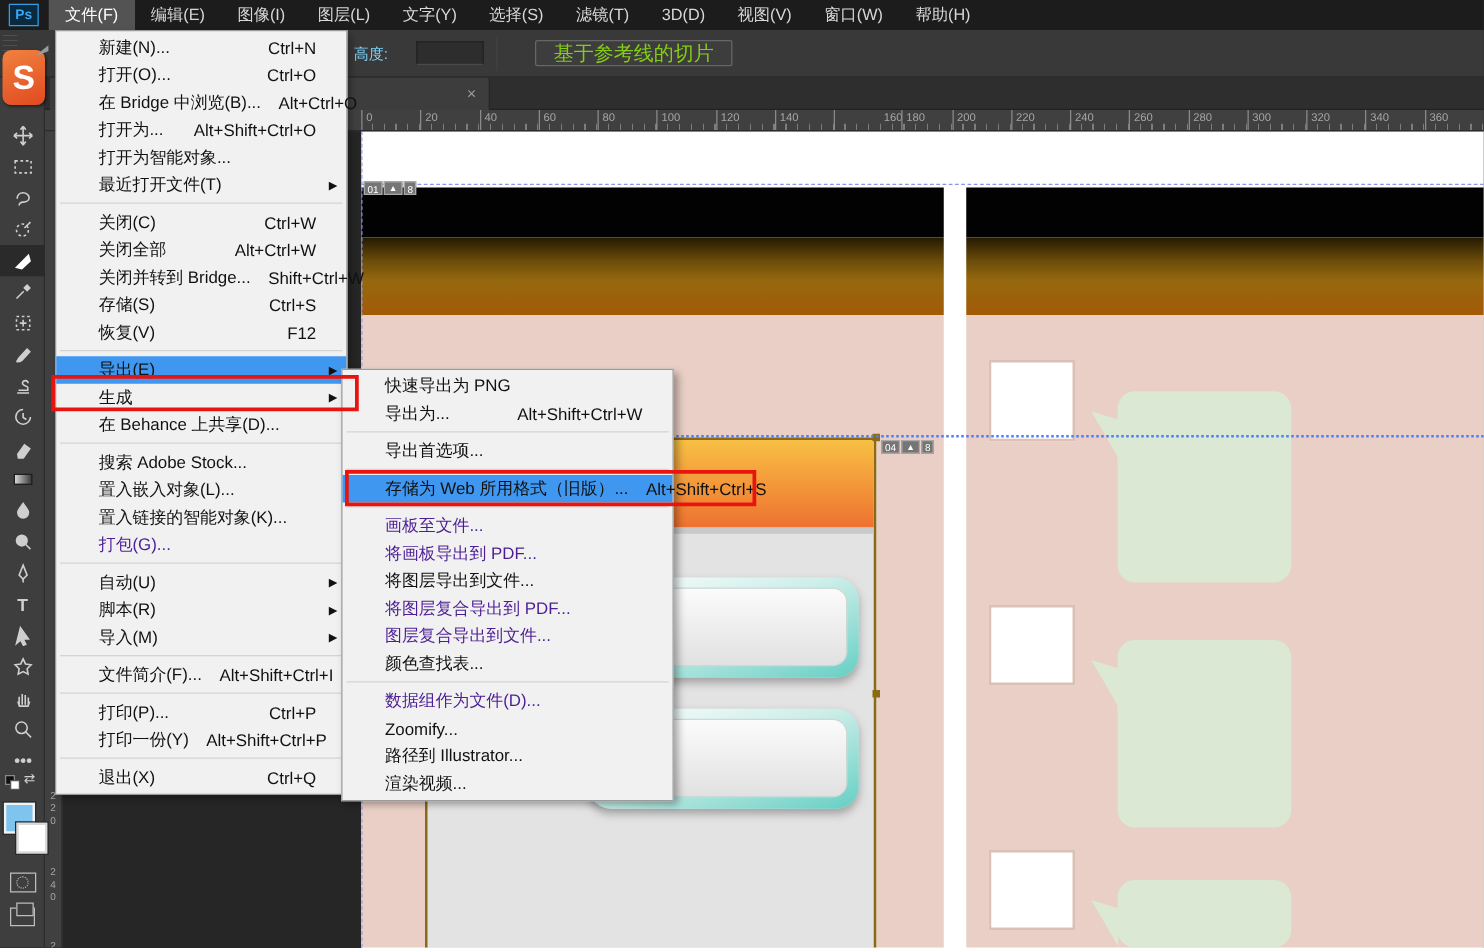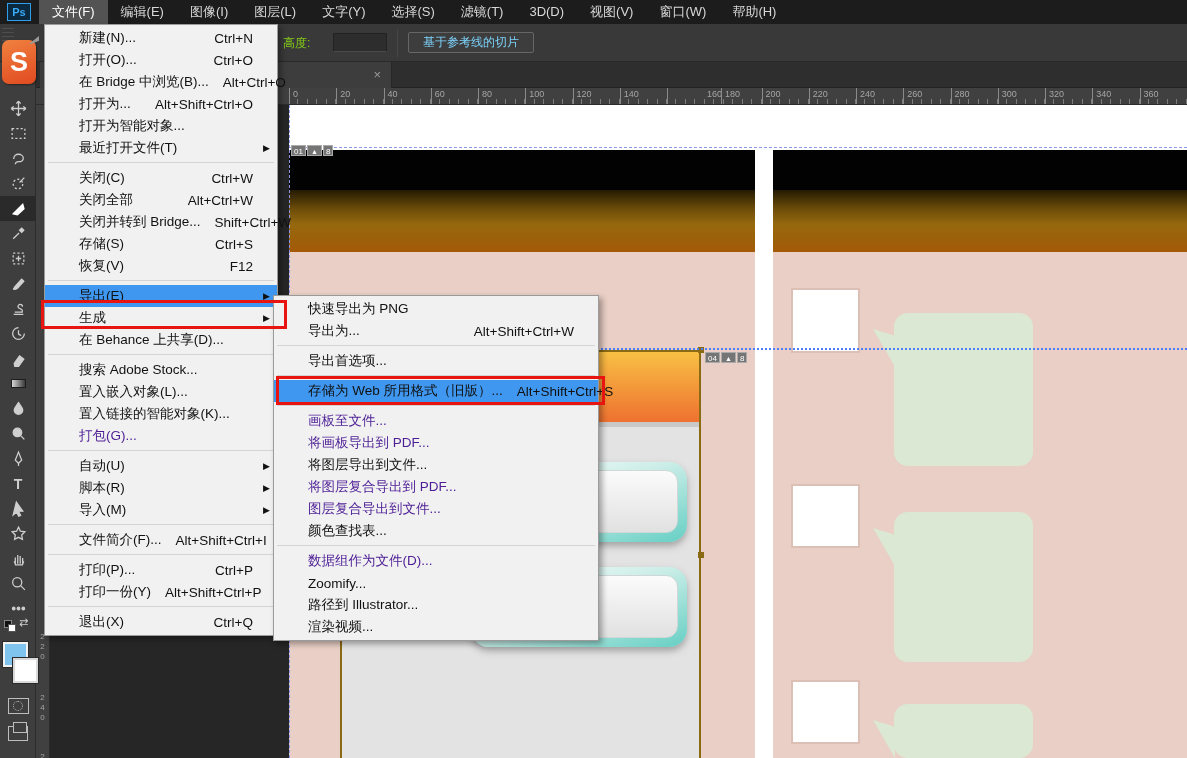--- a/index.html
+++ b/index.html
@@ -9,24 +9,24 @@
   
   #menubar { position:absolute; left:0; top:0; width:1187px; height:24px; background:#1c1c1c; display:flex; align-items:center; z-index:40; }
   #ps-logo { width:24px; height:18px; margin:0 8px 0 7px; background:#0b2a3f; border:1px solid #2f9fe8; color:#3aa9f6; font-size:11px; font-weight:bold; display:flex; align-items:center; justify-content:center; }
   .mb-item { color:#d8d8d8; font-size:13px; height:24px; line-height:24px; padding:0 13px; cursor:default; }
   .mb-item.active { background:#535353; color:#fff; }
 
   
   #optionsbar { position:absolute; left:0; top:24px; width:1187px; height:38px; background:#393939; border-bottom:1px solid #2a2a2a; z-index:10; }
   #opt-grabber { position:absolute; left:2px; top:4px; width:12px; height:28px;
      background:repeating-linear-gradient(180deg,#4e4e4e 0 1px,transparent 1px 4px); }
-  .opt-label { position:absolute; left:283px; top:11px; color:#84cc16; font-size:12px; }
+  .opt-label { position:absolute; left:283px; top:11px; color:#7dd3fc; font-size:12px; }
   #height-input { position:absolute; left:333px; top:9px; width:54px; height:19px; background:#2d2d2d; border:1px solid #222; border-bottom-color:#4a4a4a; color:#ddd; font-size:12px; padding:0 4px; }
   .opt-sep { position:absolute; left:397px; top:5px; width:1px; height:28px; background:#2d2d2d; border-right:1px solid #474747; }
-  #slices-btn { position:absolute; left:408px; top:8px; height:21px; padding:0 14px; background:#3d3d3d; border:1px solid #666; border-radius:2px; color:#7dd3fc; font-size:12px; }
+  #slices-btn { position:absolute; left:428px; top:8px; height:21px; padding:0 14px; background:#3d3d3d; border:1px solid #666; border-radius:2px; color:#84cc16; font-size:16px; }
 
   
   #s-badge { position:absolute; left:2px; top:40px; width:34px; height:44px; border-radius:7px;
      background:linear-gradient(160deg,#f0813f,#e14a20); color:#fff; font-size:27px; font-weight:bold;
      display:flex; align-items:center; justify-content:center; z-index:30; box-shadow:1px 1px 2px rgba(0,0,0,.4); }
   #s-badge .pencil { position:absolute; right:-3px; top:-4px; width:10px; height:8px; background:#9a9a9a;
      clip-path:polygon(0 100%,100% 0,100% 60%,20% 100%); }
 
   
   #tabbar { position:absolute; left:36px; top:62px; width:1151px; height:26px; background:#2e2e2e; border-bottom:1px solid #232323; z-index:5; }
@@ -79,21 +79,21 @@
   #slice-h { position:absolute; left:0; top:42px; width:898px; border-top:1px dashed #8a97e8; }
   #slice-v { position:absolute; left:0; top:0; height:653px; border-left:1px dashed #8a97e8; }
   #guide { position:absolute; left:0; top:243px; width:898px; border-top:2px dotted #4c7dfb; }
   .slice-badge { position:absolute; display:flex; gap:1px; z-index:3; }
   .slice-badge .chip { background:#757575; color:#fff; font-size:8px; line-height:11px; height:11px; padding:0 2px; border:1px solid #aaa; }
   .slice-badge .chip.icon { width:15px; text-align:center; font-size:7px; }
 
   
   .menu-panel { position:absolute; background:#f1f1f1; border:1px solid #9b9b9b; box-shadow:3px 3px 6px rgba(0,0,0,.35); z-index:50; padding:2px 0; }
   #file-menu { left:44px; top:24px; width:234px; }
-  #export-submenu { left:273px; top:295px; width:326px; }
+  #export-submenu { left:273px; top:295px; width:266px; }
   .menu-row { height:22px; display:flex; align-items:center; font-size:13.5px; color:#111; position:relative; padding:0 24px 0 34px; white-space:nowrap; }
   .menu-row .sc { margin-left:auto; padding-left:14px; }
   .menu-row .arrow { position:absolute; right:7px; font-size:9px; }
   .menu-row.hl { background:#3f97ef; }
   .menu-row.disabled { color:#4c1d95; }
   .menu-sep { height:8px; position:relative; }
   .menu-sep:before { content:""; position:absolute; left:3px; right:3px; top:3px; border-top:1px solid #d4d4d4; }
 
   
   .redbox { position:absolute; border:3px solid #e8140f; z-index:60; pointer-events:none; }

